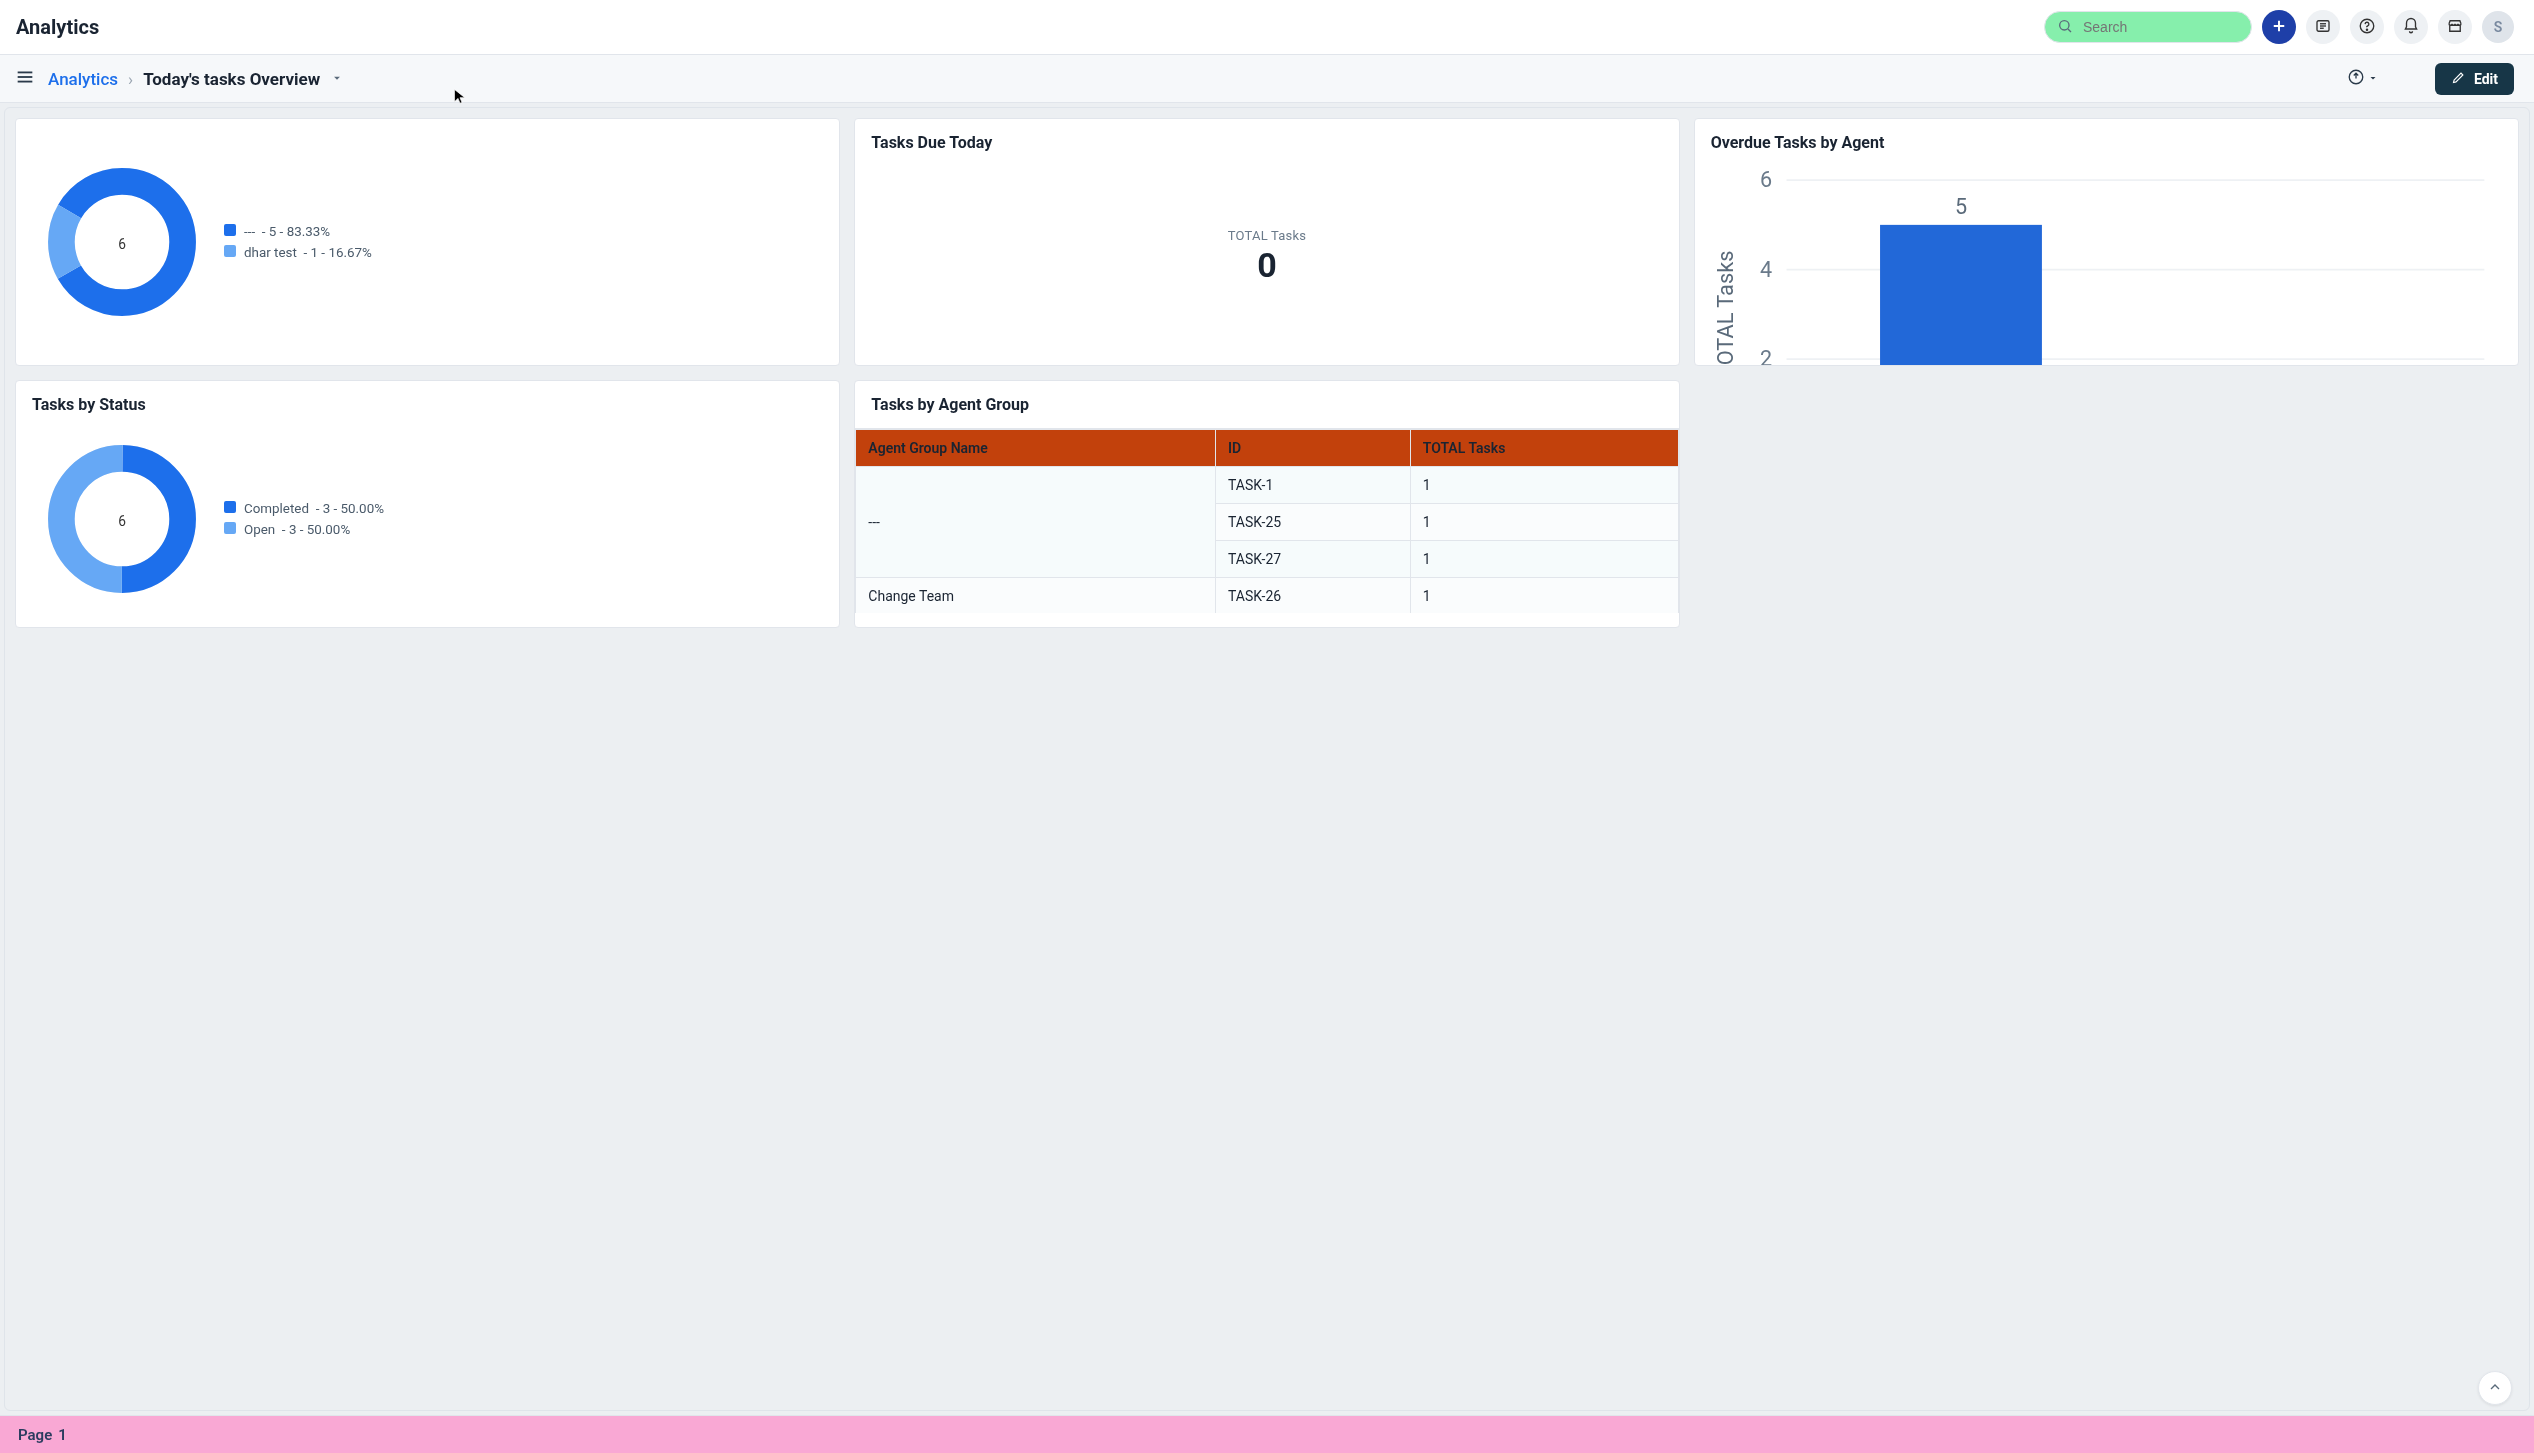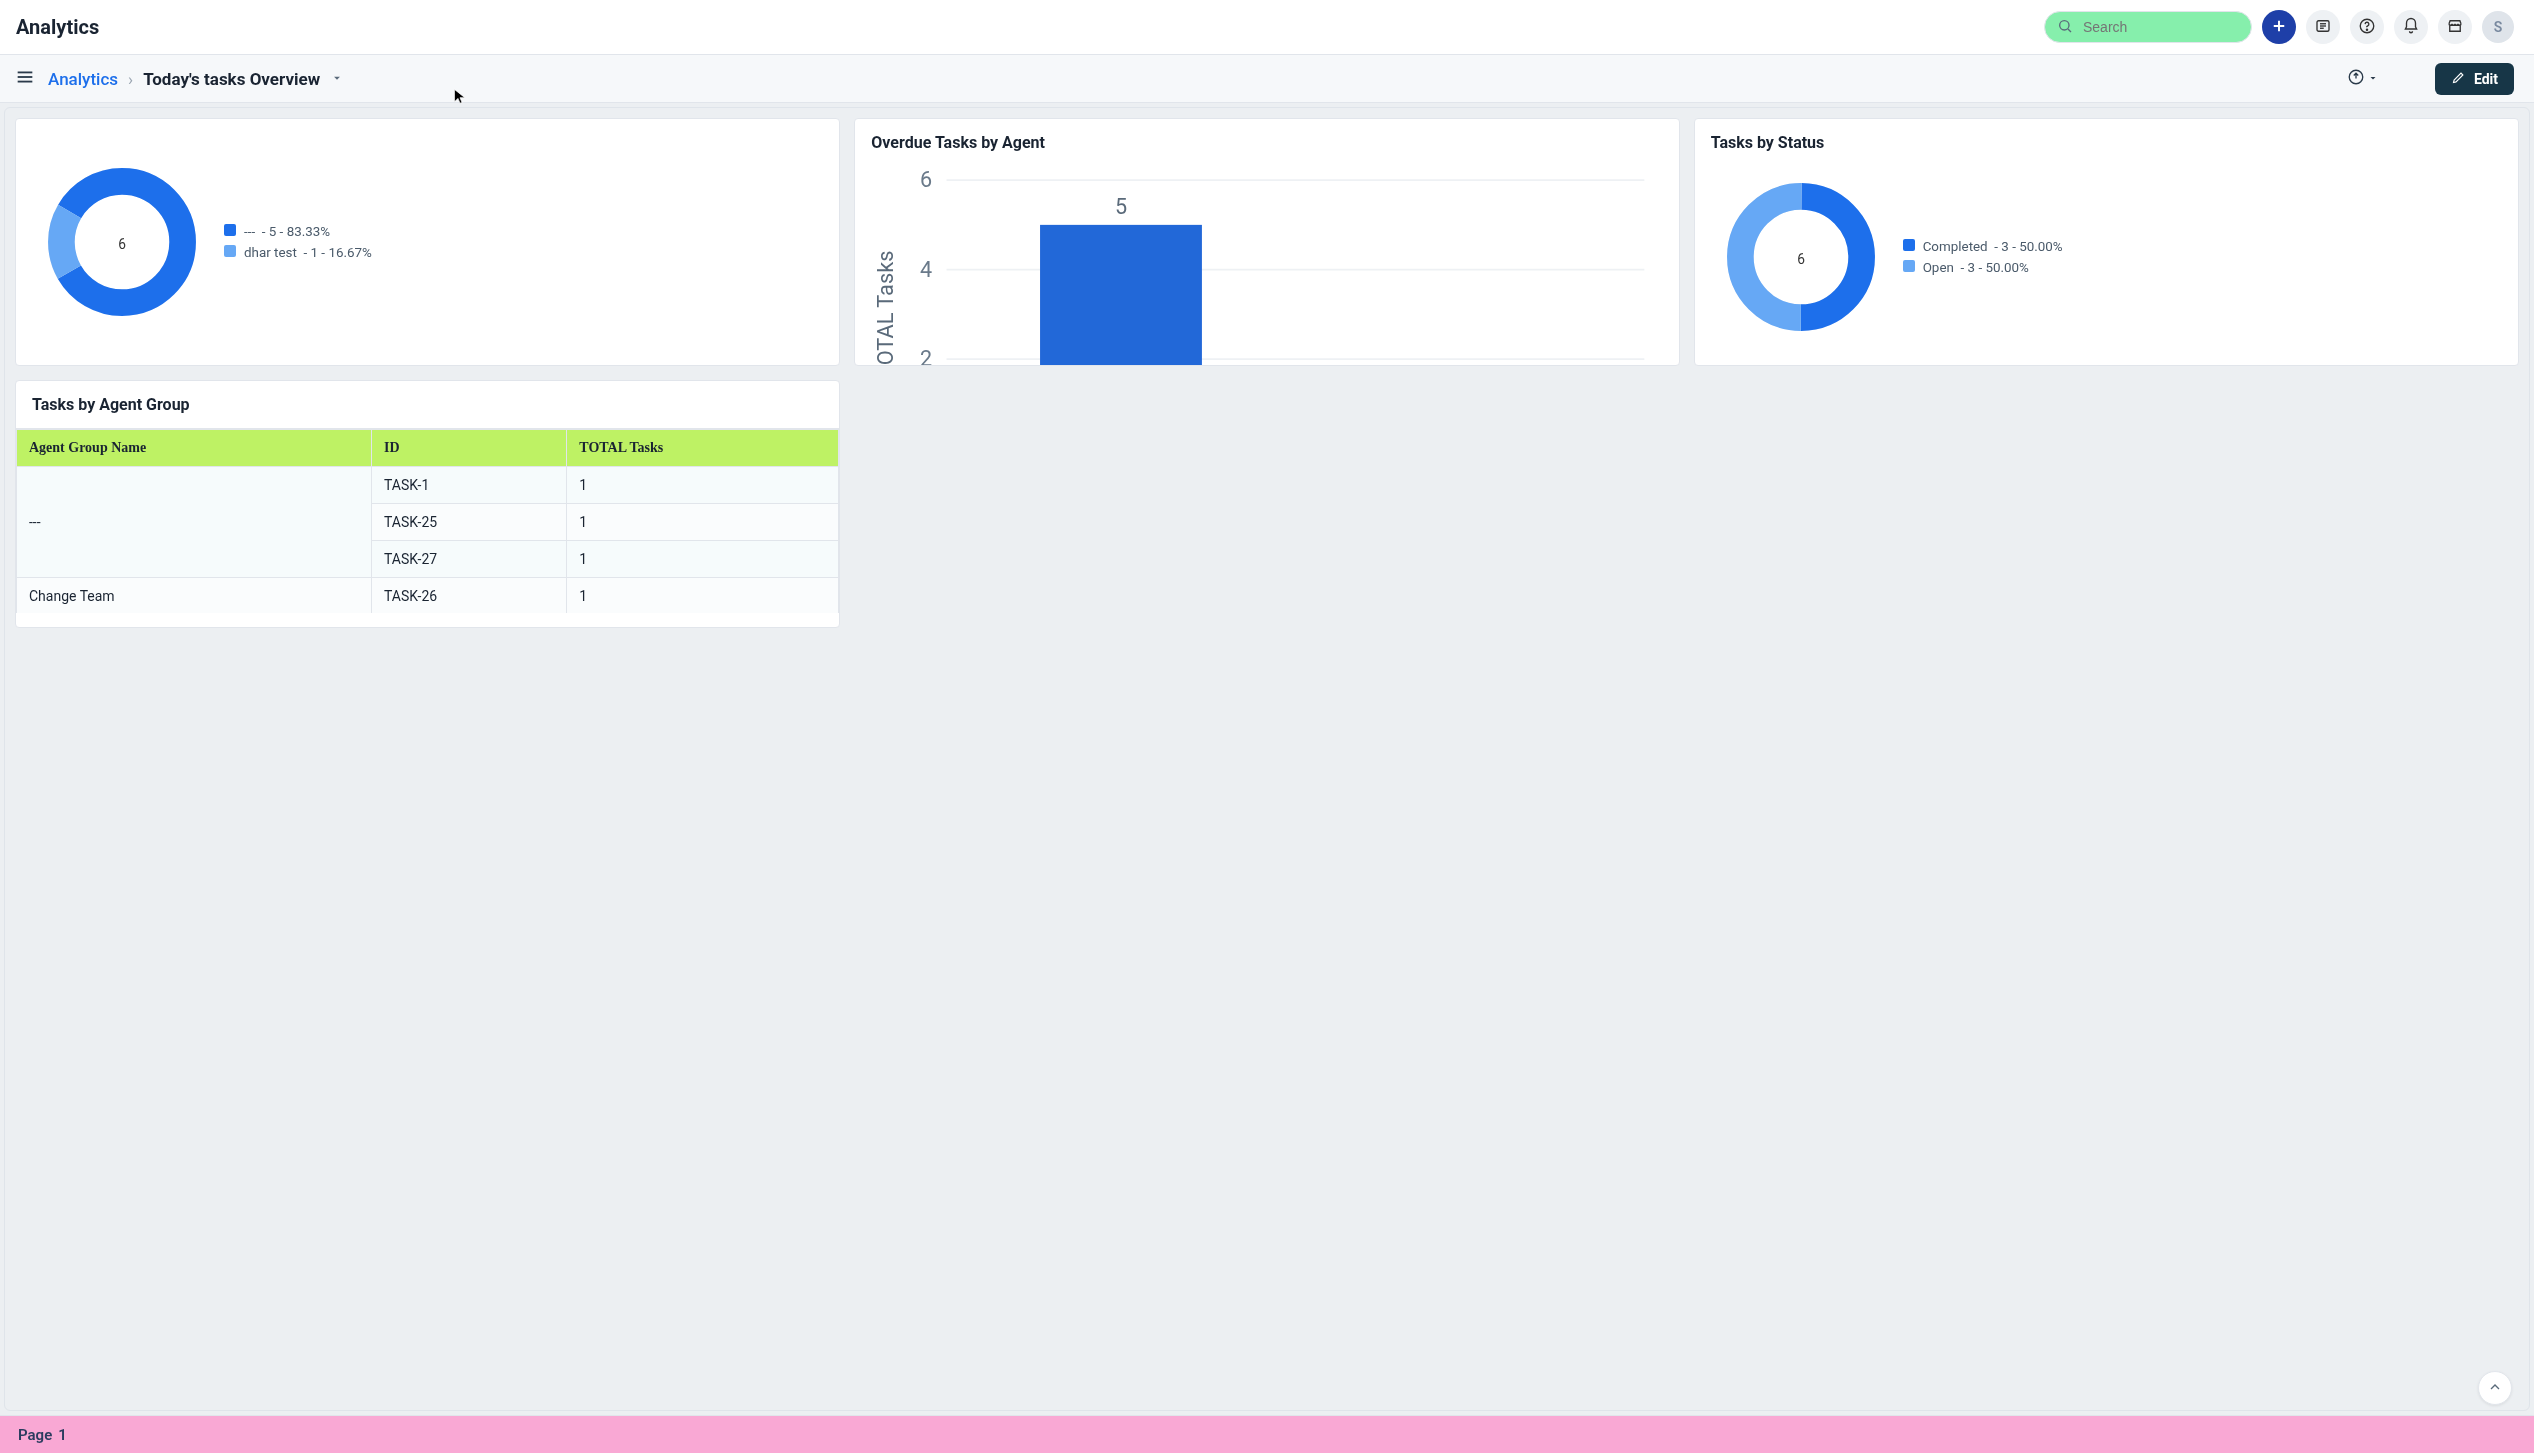--- a/index.html
+++ b/index.html
@@ -128,21 +128,21 @@
   .bar-svg { width: 100%; height: 100%; }
   .axis-text { font-size: 12px; fill: #6a7a8a; }
   .bar-label { font-size: 12px; fill: #5a6a7a; text-anchor: middle; }
   .ytitle { font-size: 12px; fill: #5a6a7a; }
   .xtitle { font-size: 12.5px; fill: #5a6a7a; }
 
   
   .tbl { flex:1; overflow:auto; border-top:1px solid var(--border); margin: 4px -16px 0 -16px; }
   table { border-collapse: collapse; width: 100%; }
   th, td { border: 1px solid var(--border); padding: 10px 12px; text-align:left; font-size:14px; }
-  th { background: #bef264; font-weight: 600; font-family: Liberation Serif, serif; }
+  th { background: #c2410c; font-weight: 600; }
   tbody tr:nth-child(even) td { background: #fafcfd; }
   tbody tr td { background: #f6fbfc; }
 
   .footer {
     height: 38px; border-top: 1px solid var(--border);
     display:flex; align-items:center; padding: 0 18px;
     font-size: 15px; font-weight: 600; gap: 6px;
     background: #f9a8d4;
   }
   .footer .pg-label { color: #2b3c5f; }
@@ -295,20 +295,27 @@
        <span>---&nbsp;&nbsp;- 5 - 83.33%</span>
      </div>
             <div class="legend-row">
        <span class="swatch" style="background:#66a8f5"></span>
        <span>dhar test&nbsp;&nbsp;- 1 - 16.67%</span>
      </div>
           </div>
       </div>
     </div>
 
+    <div class="panel">
+      <h3>Tasks Due Today</h3>
+      <div class="kpi-wrap">
+        <div class="kpi-label">TOTAL Tasks</div>
+        <div class="kpi-value">0</div>
+      </div>
+    </div>
 
     <div class="panel">
       <h3>Overdue Tasks by Agent</h3>
       <div class="bar-wrap">
         <svg class="bar-svg" viewBox="0 0 440 200" id="bar-overdue" preserveAspectRatio="none">
             <line x1="42" y1="158" x2="430" y2="158" stroke="#eef1f4" stroke-width="1"></line>
             <text x="34" y="162" text-anchor="end" class="axis-text">0</text>
             <line x1="42" y1="108.66666666666667" x2="430" y2="108.66666666666667" stroke="#eef1f4" stroke-width="1"></line>
             <text x="34" y="112.66666666666667" text-anchor="end" class="axis-text">2</text>
             <line x1="42" y1="59.33333333333334" x2="430" y2="59.33333333333334" stroke="#eef1f4" stroke-width="1"></line>

